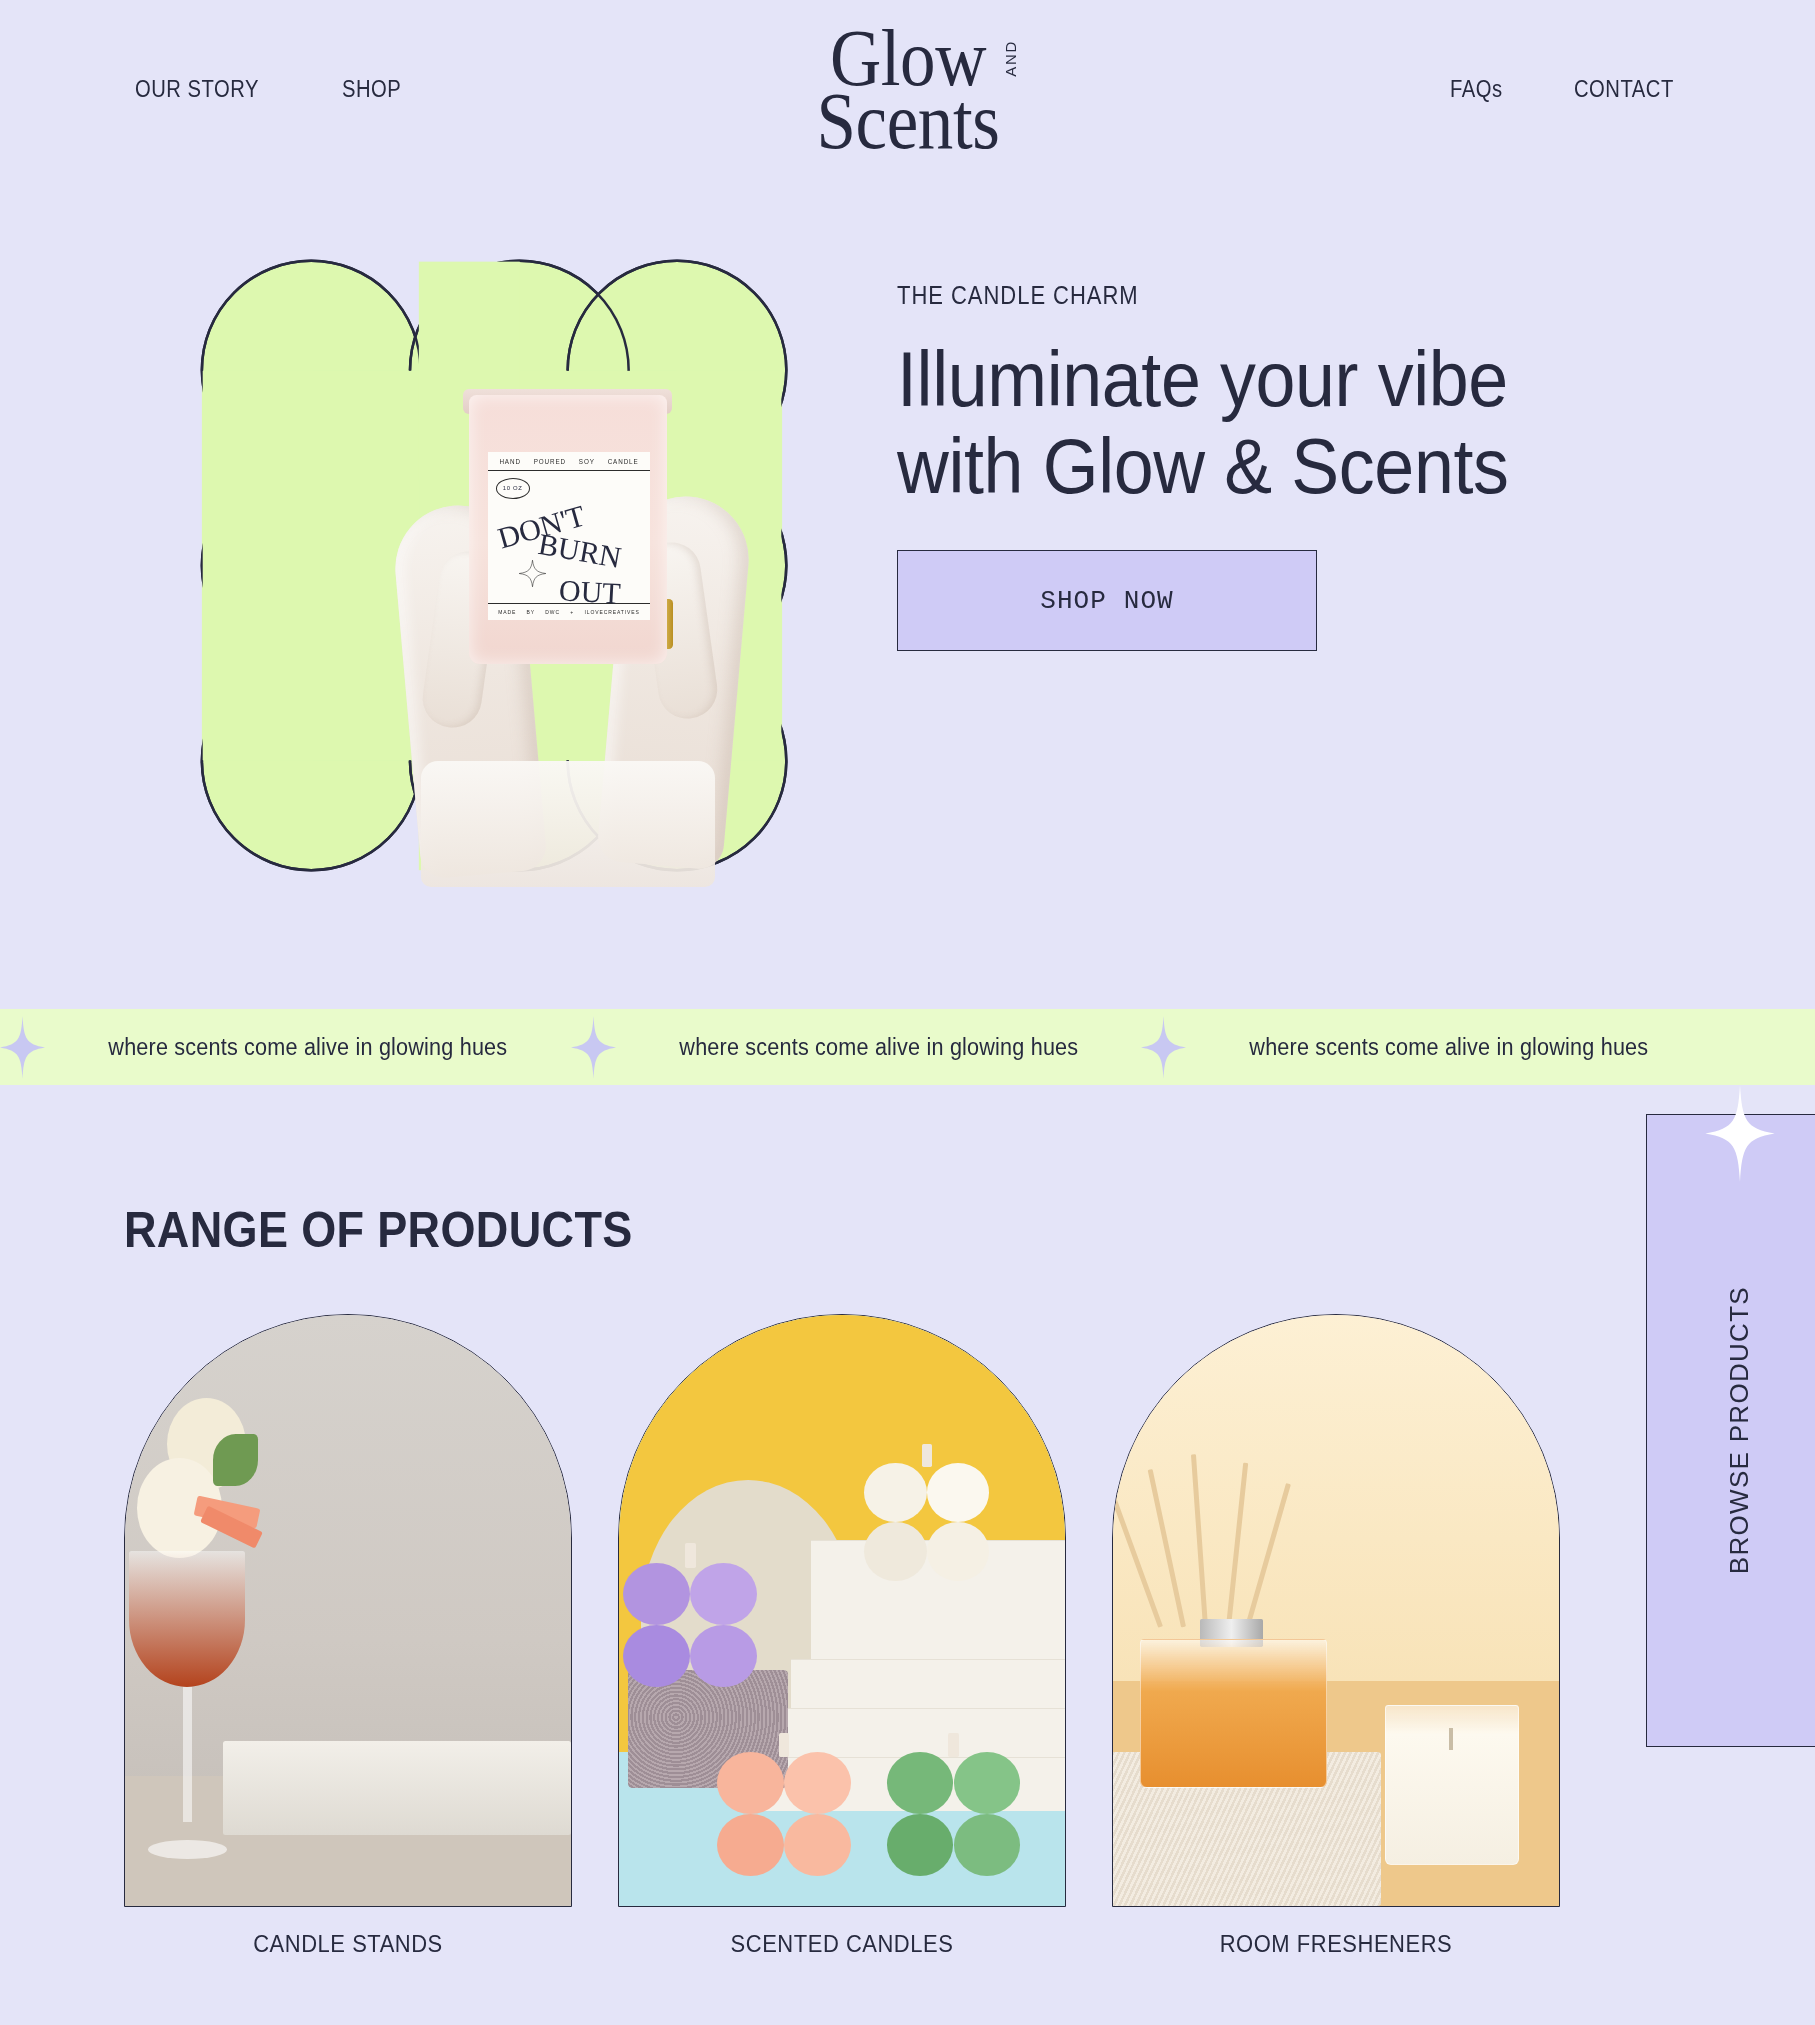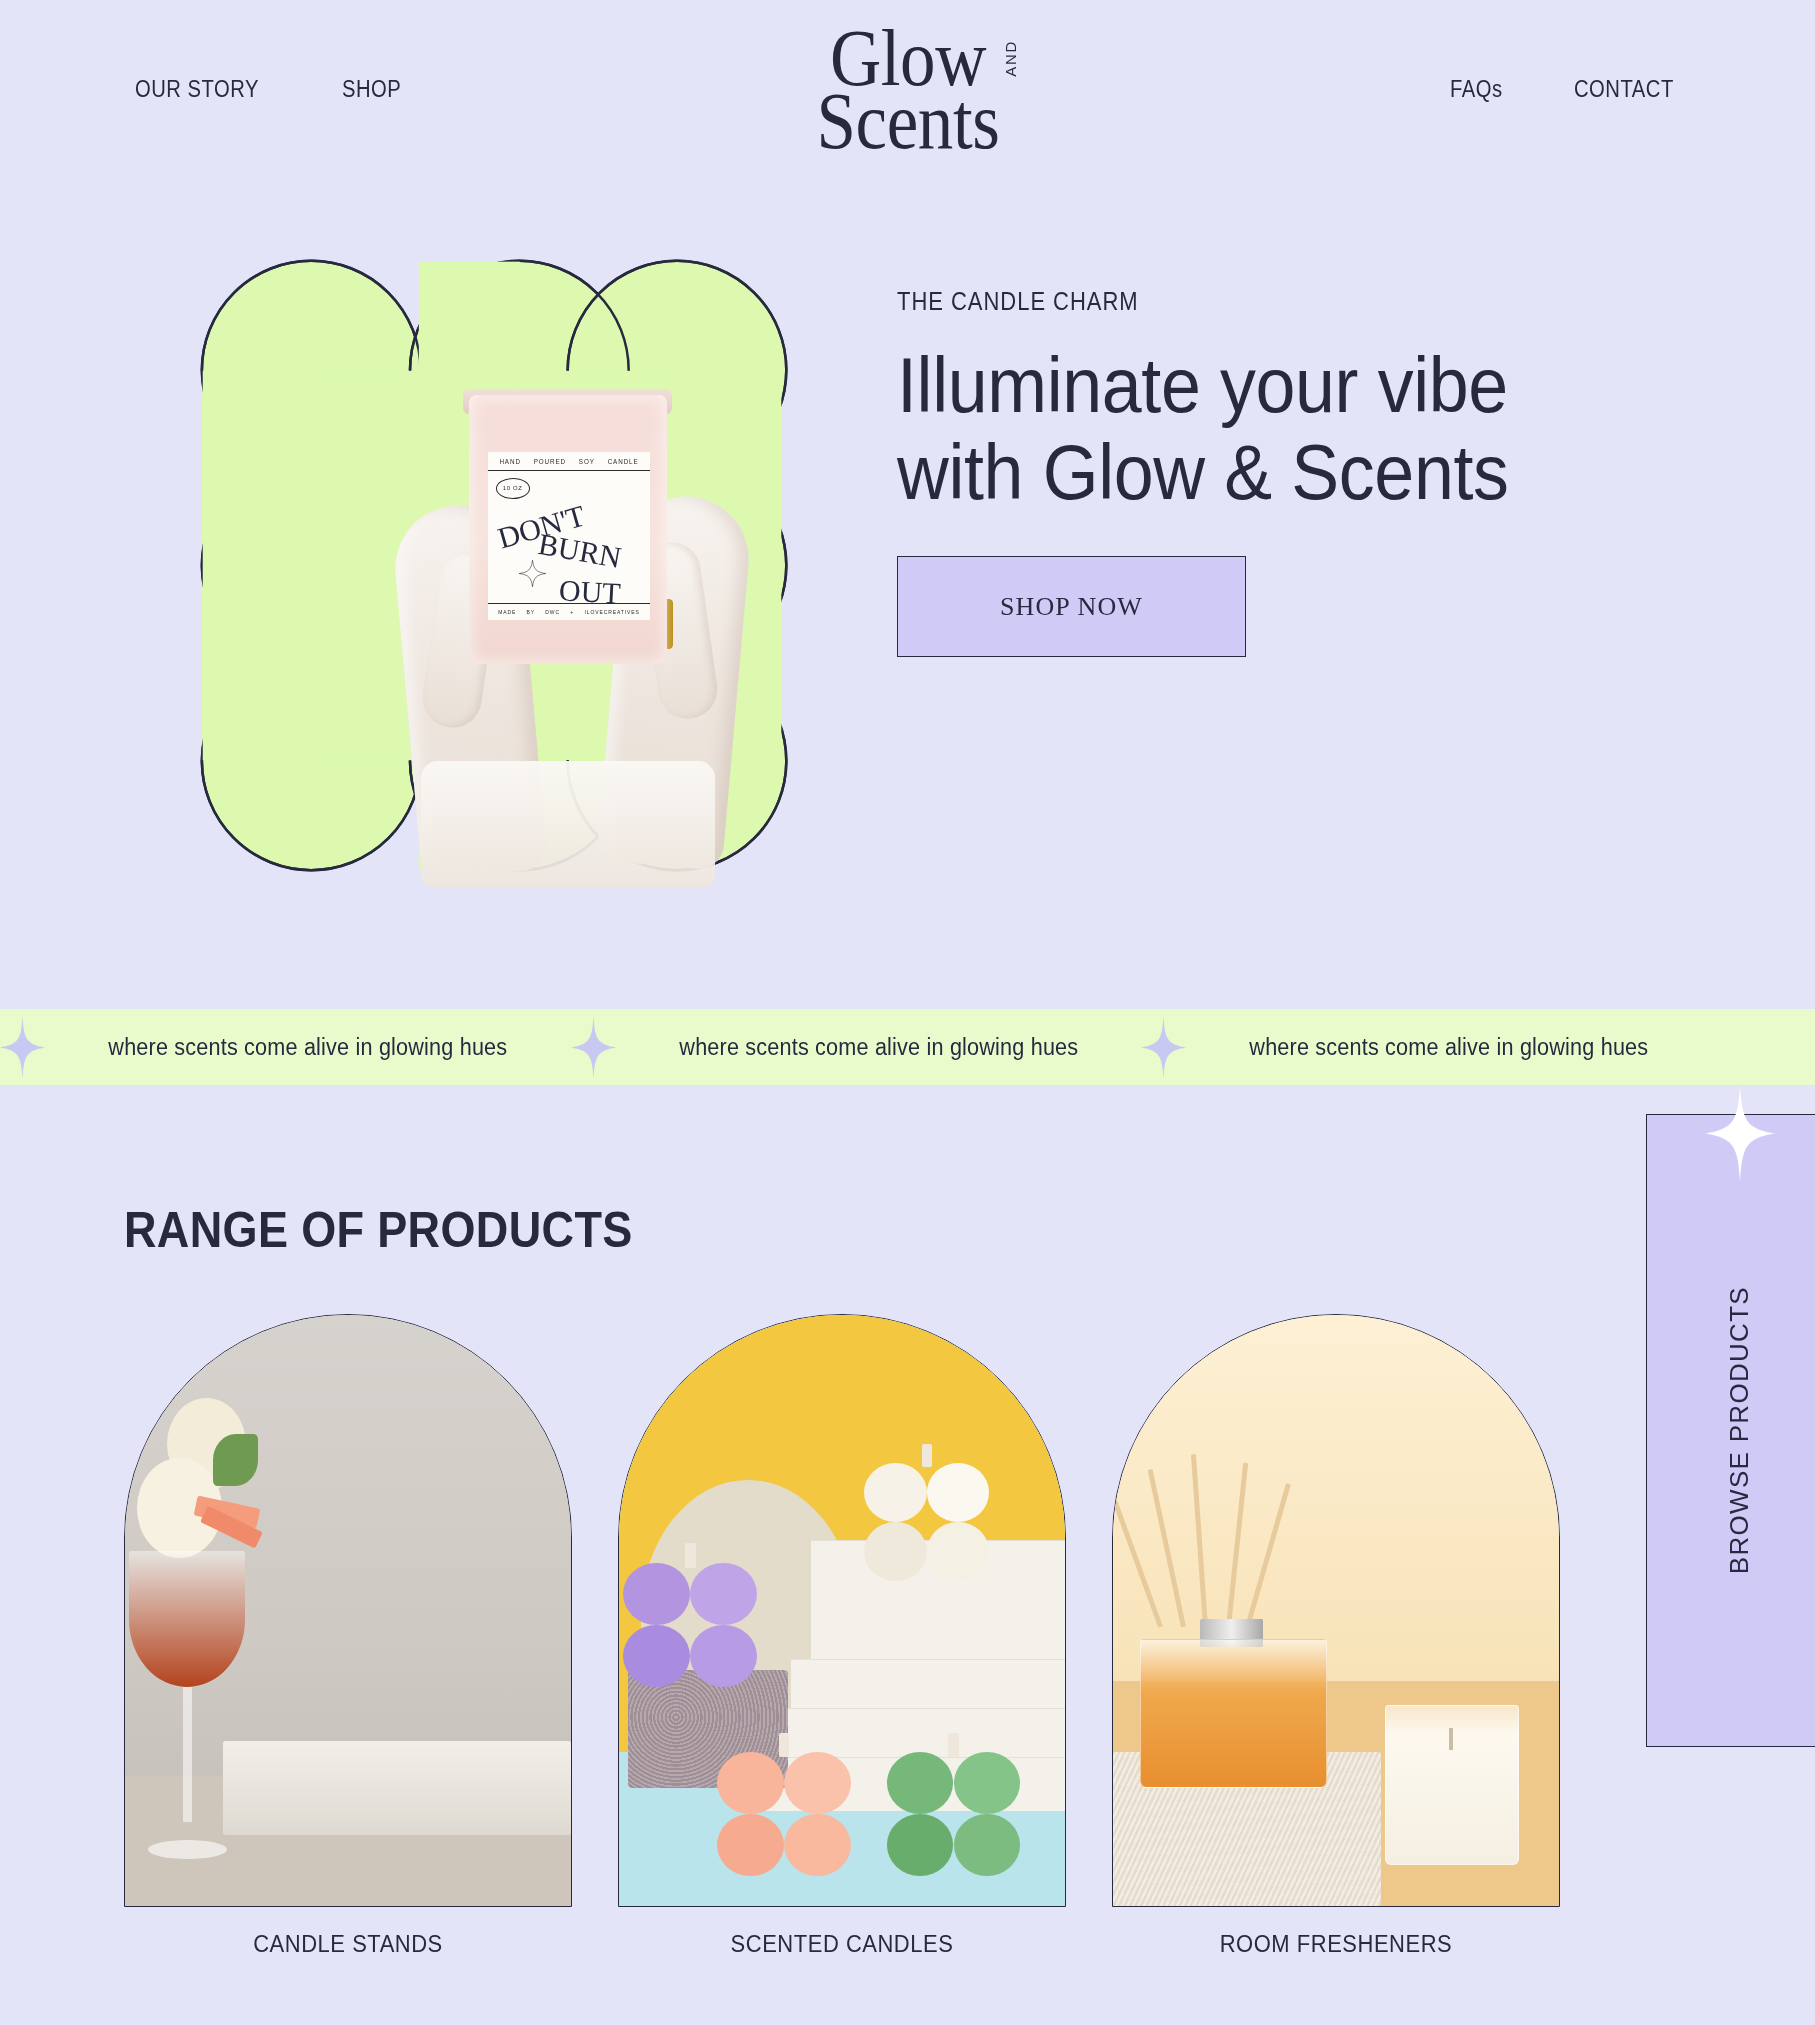--- a/index.html
+++ b/index.html
@@ -115,35 +115,35 @@
     position:absolute; left:7.6px; top:6.7px; width:34px; height:21px;
     border:0.6px solid #2c2c2c; border-radius:50%;
     display:flex; align-items:center; justify-content:center;
     font-size:5.9px; letter-spacing:0.7px;
   }
   .dont  { position:absolute; left:9.2px; top:39px; font-family:"Liberation Serif",serif; font-size:30px; transform:rotate(-16deg); }
   .burn  { position:absolute; left:50px; top:63px; font-family:"Liberation Serif",serif; font-size:30px; transform:rotate(10deg); }
   .out   { position:absolute; left:71px; top:104px; font-family:"Liberation Serif",serif; font-size:30px; transform:rotate(3deg); }
   .spark-lbl { position:absolute; left:30px; top:88px; width:29px; height:29px; }
 
-  .hero-copy { position:absolute; left:897px; top:106px; width:778px; }
+  .hero-copy { position:absolute; left:897px; top:100px; width:778px; }
   .eyebrow {
     font-size:25px; letter-spacing:1.1px; color:#272a3f; margin-bottom:26px;
     transform:scaleX(0.88); transform-origin:left center;
   }
   .hero-title {
     font-size:78px; line-height:1.11; font-weight:400; letter-spacing:-0.4px;
     color:#272a3f; transform:scaleX(0.92); transform-origin:left center;
     max-width:820px;
   }
   .shop-now {
     margin-top:41px; display:inline-flex; align-items:center; justify-content:center;
-    width:349px; height:101px; background:#cfcbf6; border:1.7px solid #272a3f;
+    width:420px; height:101px; background:#cfcbf6; border:1.7px solid #272a3f;
     font-size:26px; letter-spacing:1.1px; color:#272a3f; cursor:pointer;
-    font-family:Liberation Serif, serif;
+    font-family:Liberation Mono, monospace;
   }
 
   
   .marquee {
     position:absolute; top:1009px; left:0; width:1816px; height:76px;
     background:#e9fbcb; display:flex; align-items:center; overflow:hidden;
   }
   .marquee-inner { display:flex; align-items:center; white-space:nowrap; }
   .mq-text {
     font-size:23.5px; letter-spacing:0.2px; color:#272a3f;

